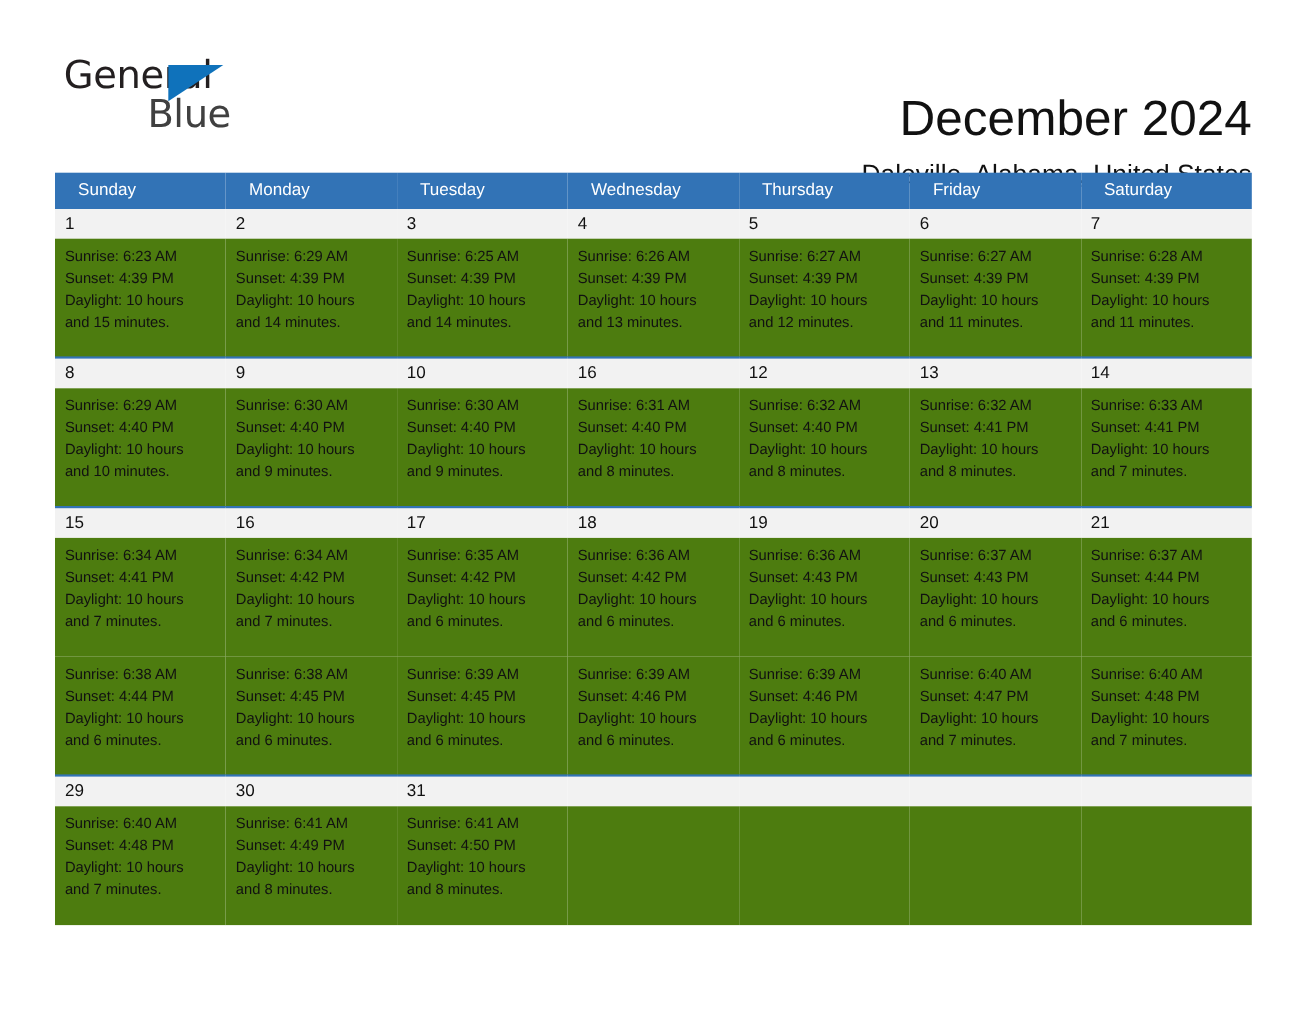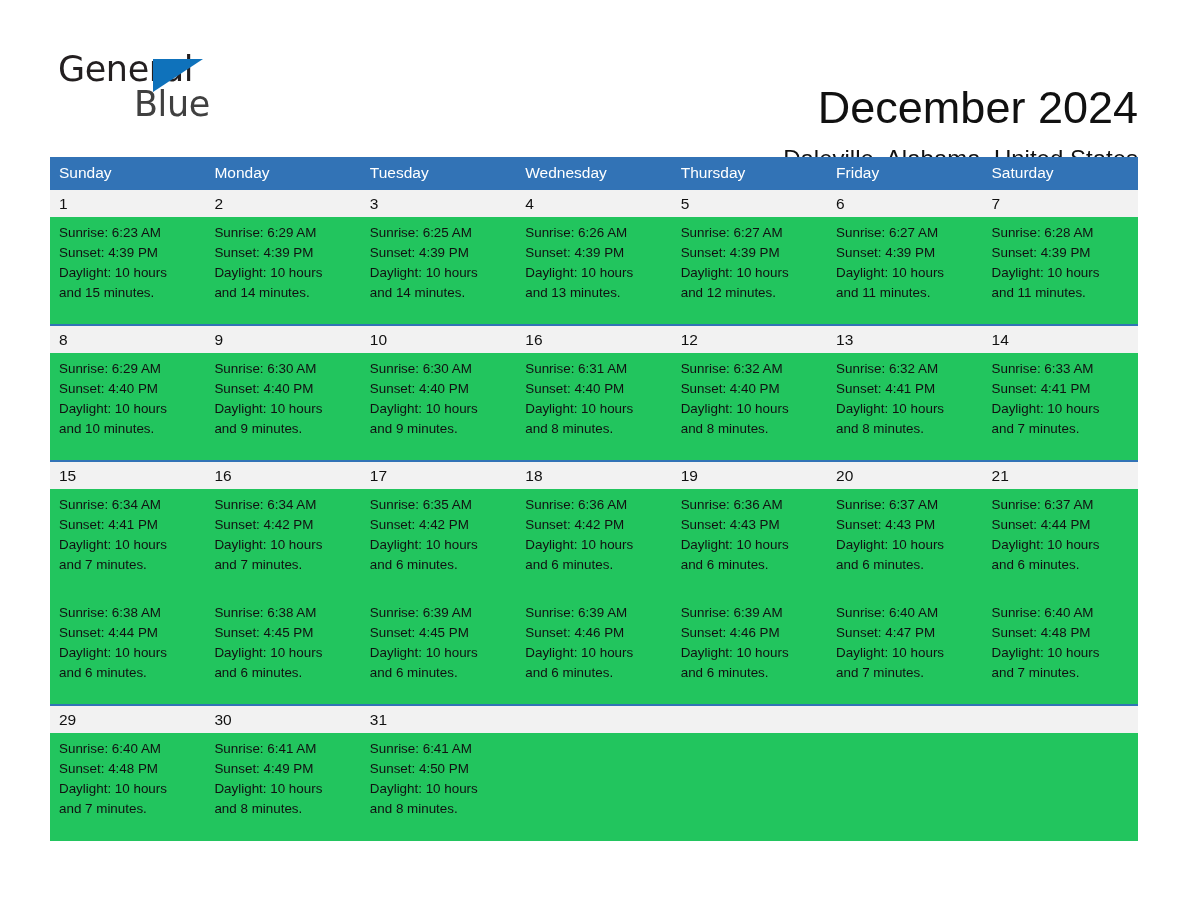--- a/index.html
+++ b/index.html
@@ -85,36 +85,36 @@
     width: 1088px;
     border-collapse: collapse;
     table-layout: fixed;
   }
   table.cal th {
     background: #3273b6;
     color: #ffffff;
     font-weight: normal;
     font-size: 15.5px;
     text-align: left;
-    padding: 7px 0 8px 9px;
+    padding: 7px 0 8px 21px;
     border: none;
     height: 32px;
   }
   tr.daynum-row td {
     background: #f2f2f2;
     font-size: 15.5px;
     color: #111111;
     padding: 5px 0 4px 9px;
     border-top: 2px solid #3273b6;
     height: 27px;
     vertical-align: top;
   }
   tr.daynum-row.first td { border-top: none; }
   tr.info-row td {
-    background: #22c55e;
+    background: #4d7c0f;
     font-size: 13.4px;
     color: #111111;
     line-height: 20.1px;
     padding: 6px 10px 20px 9px;
     vertical-align: top;
     border: none;
     height: 108px;
   }
   .info-line { white-space: nowrap; }
 </style>

